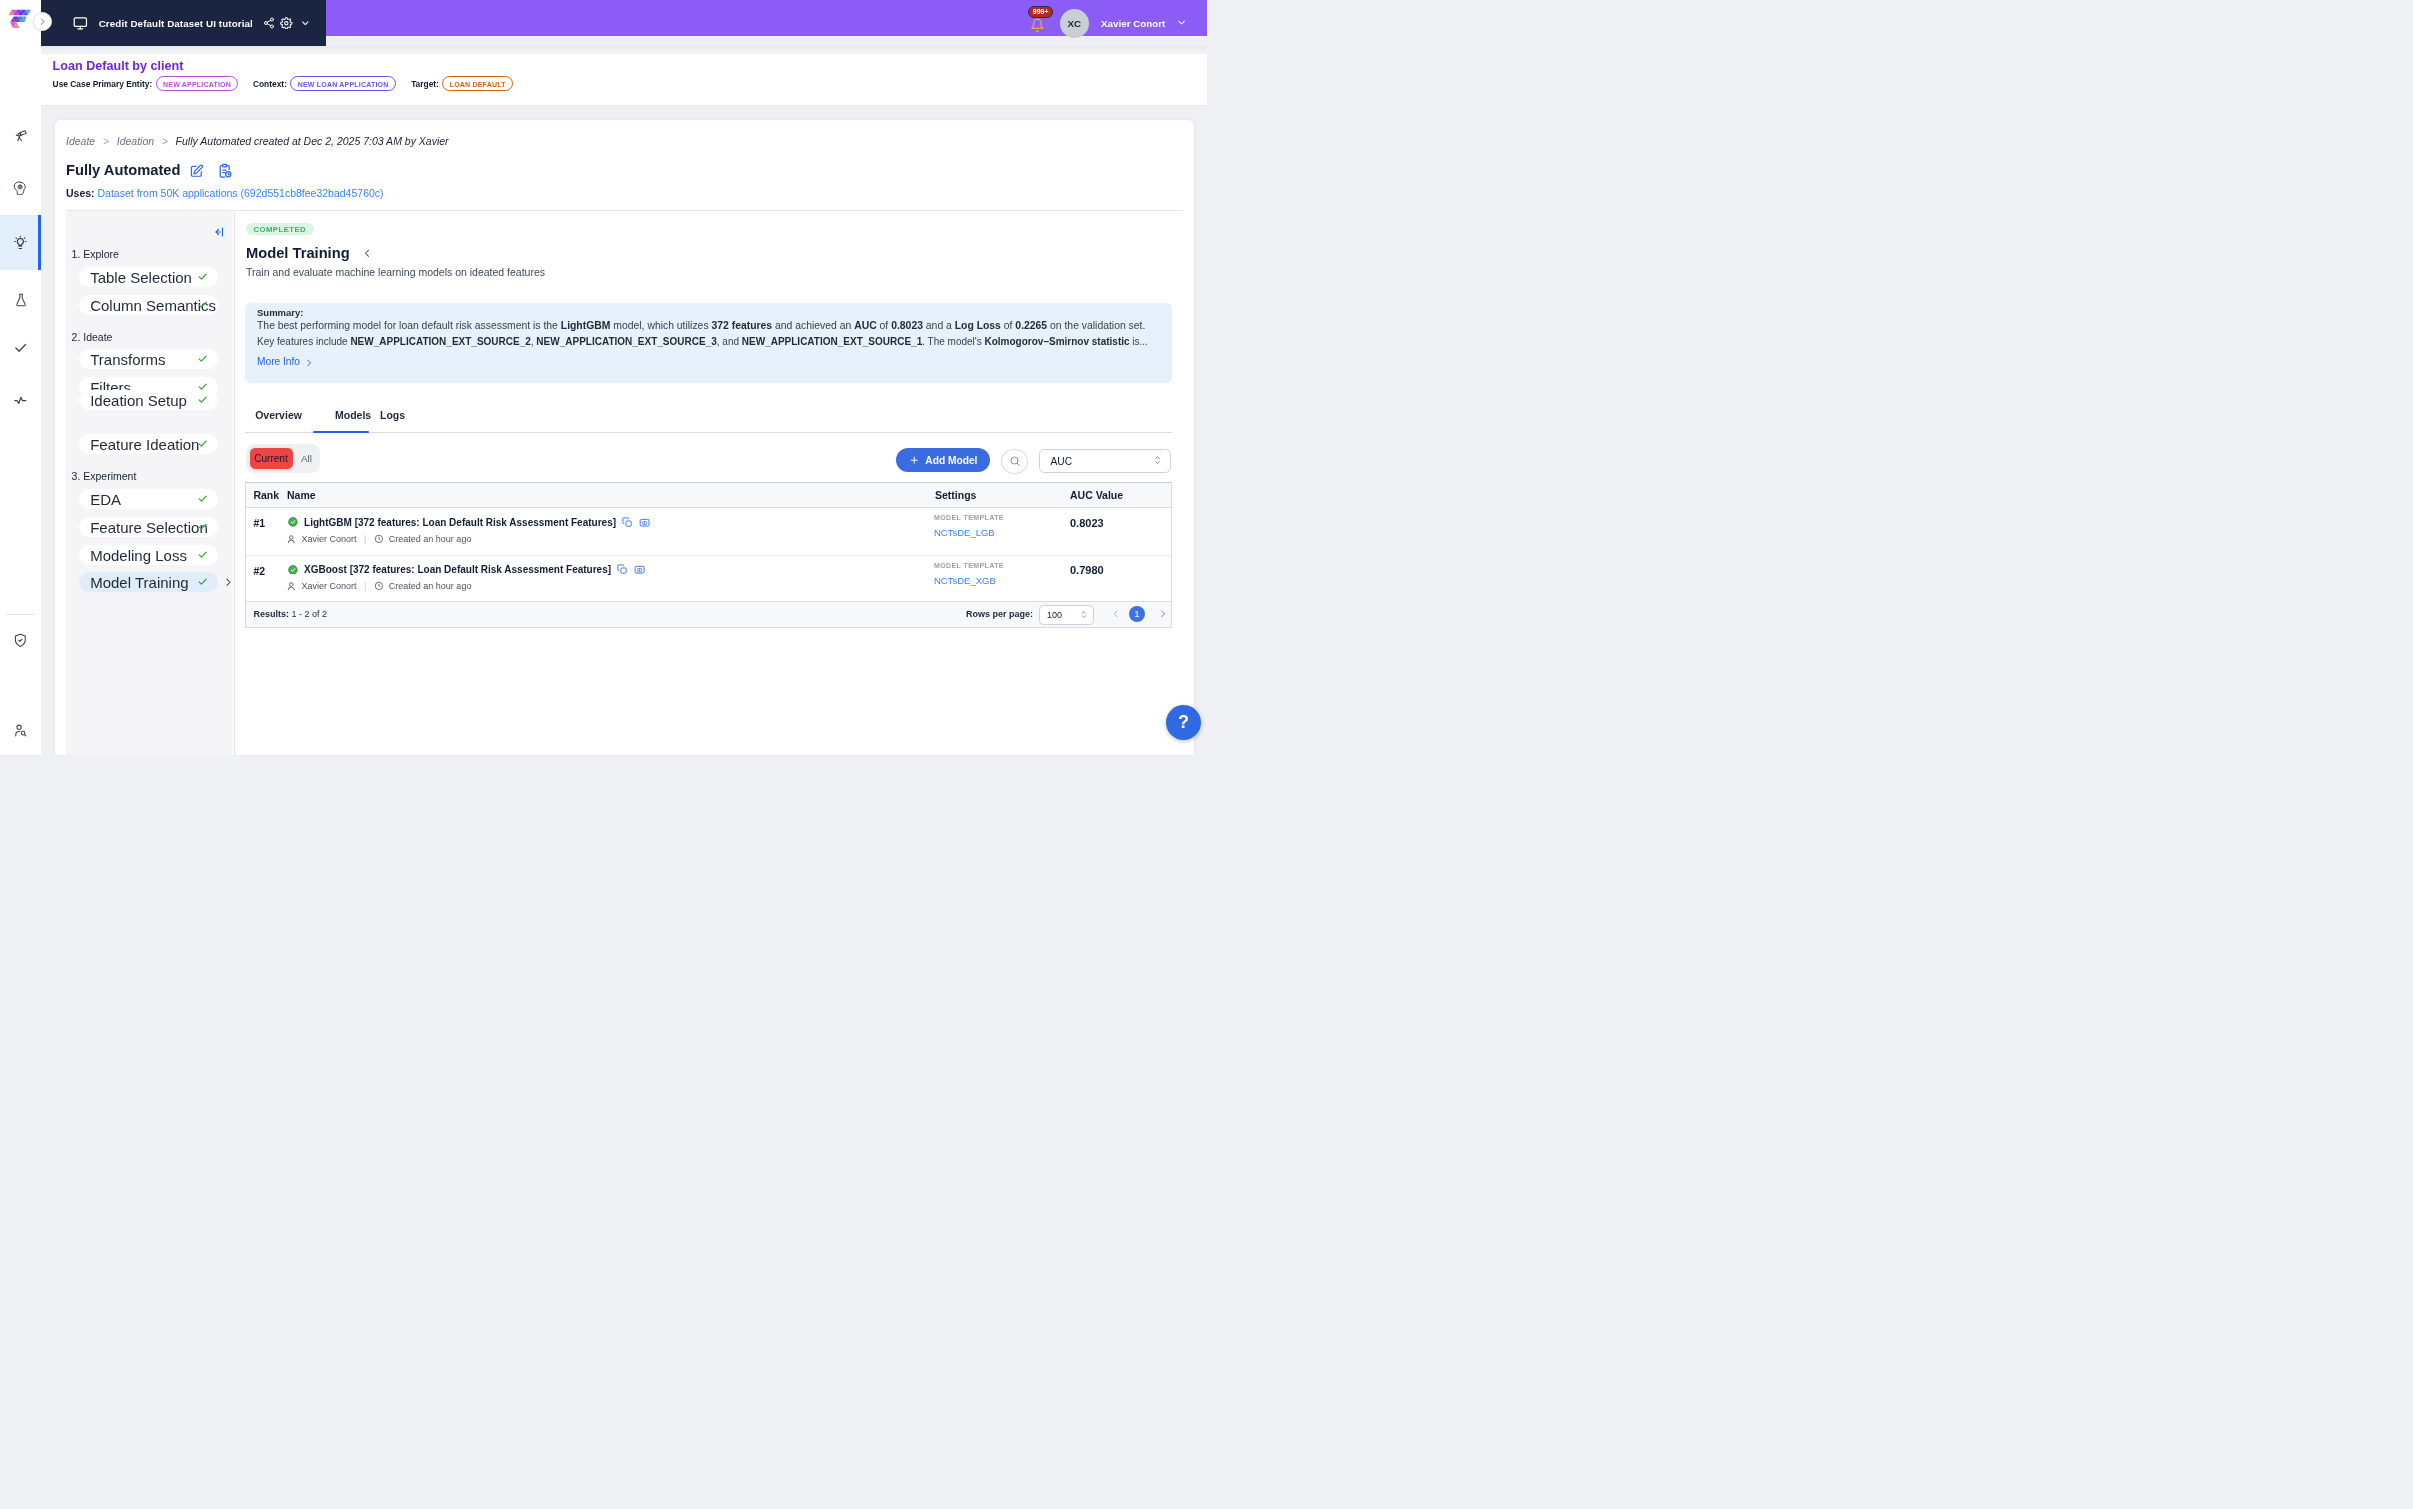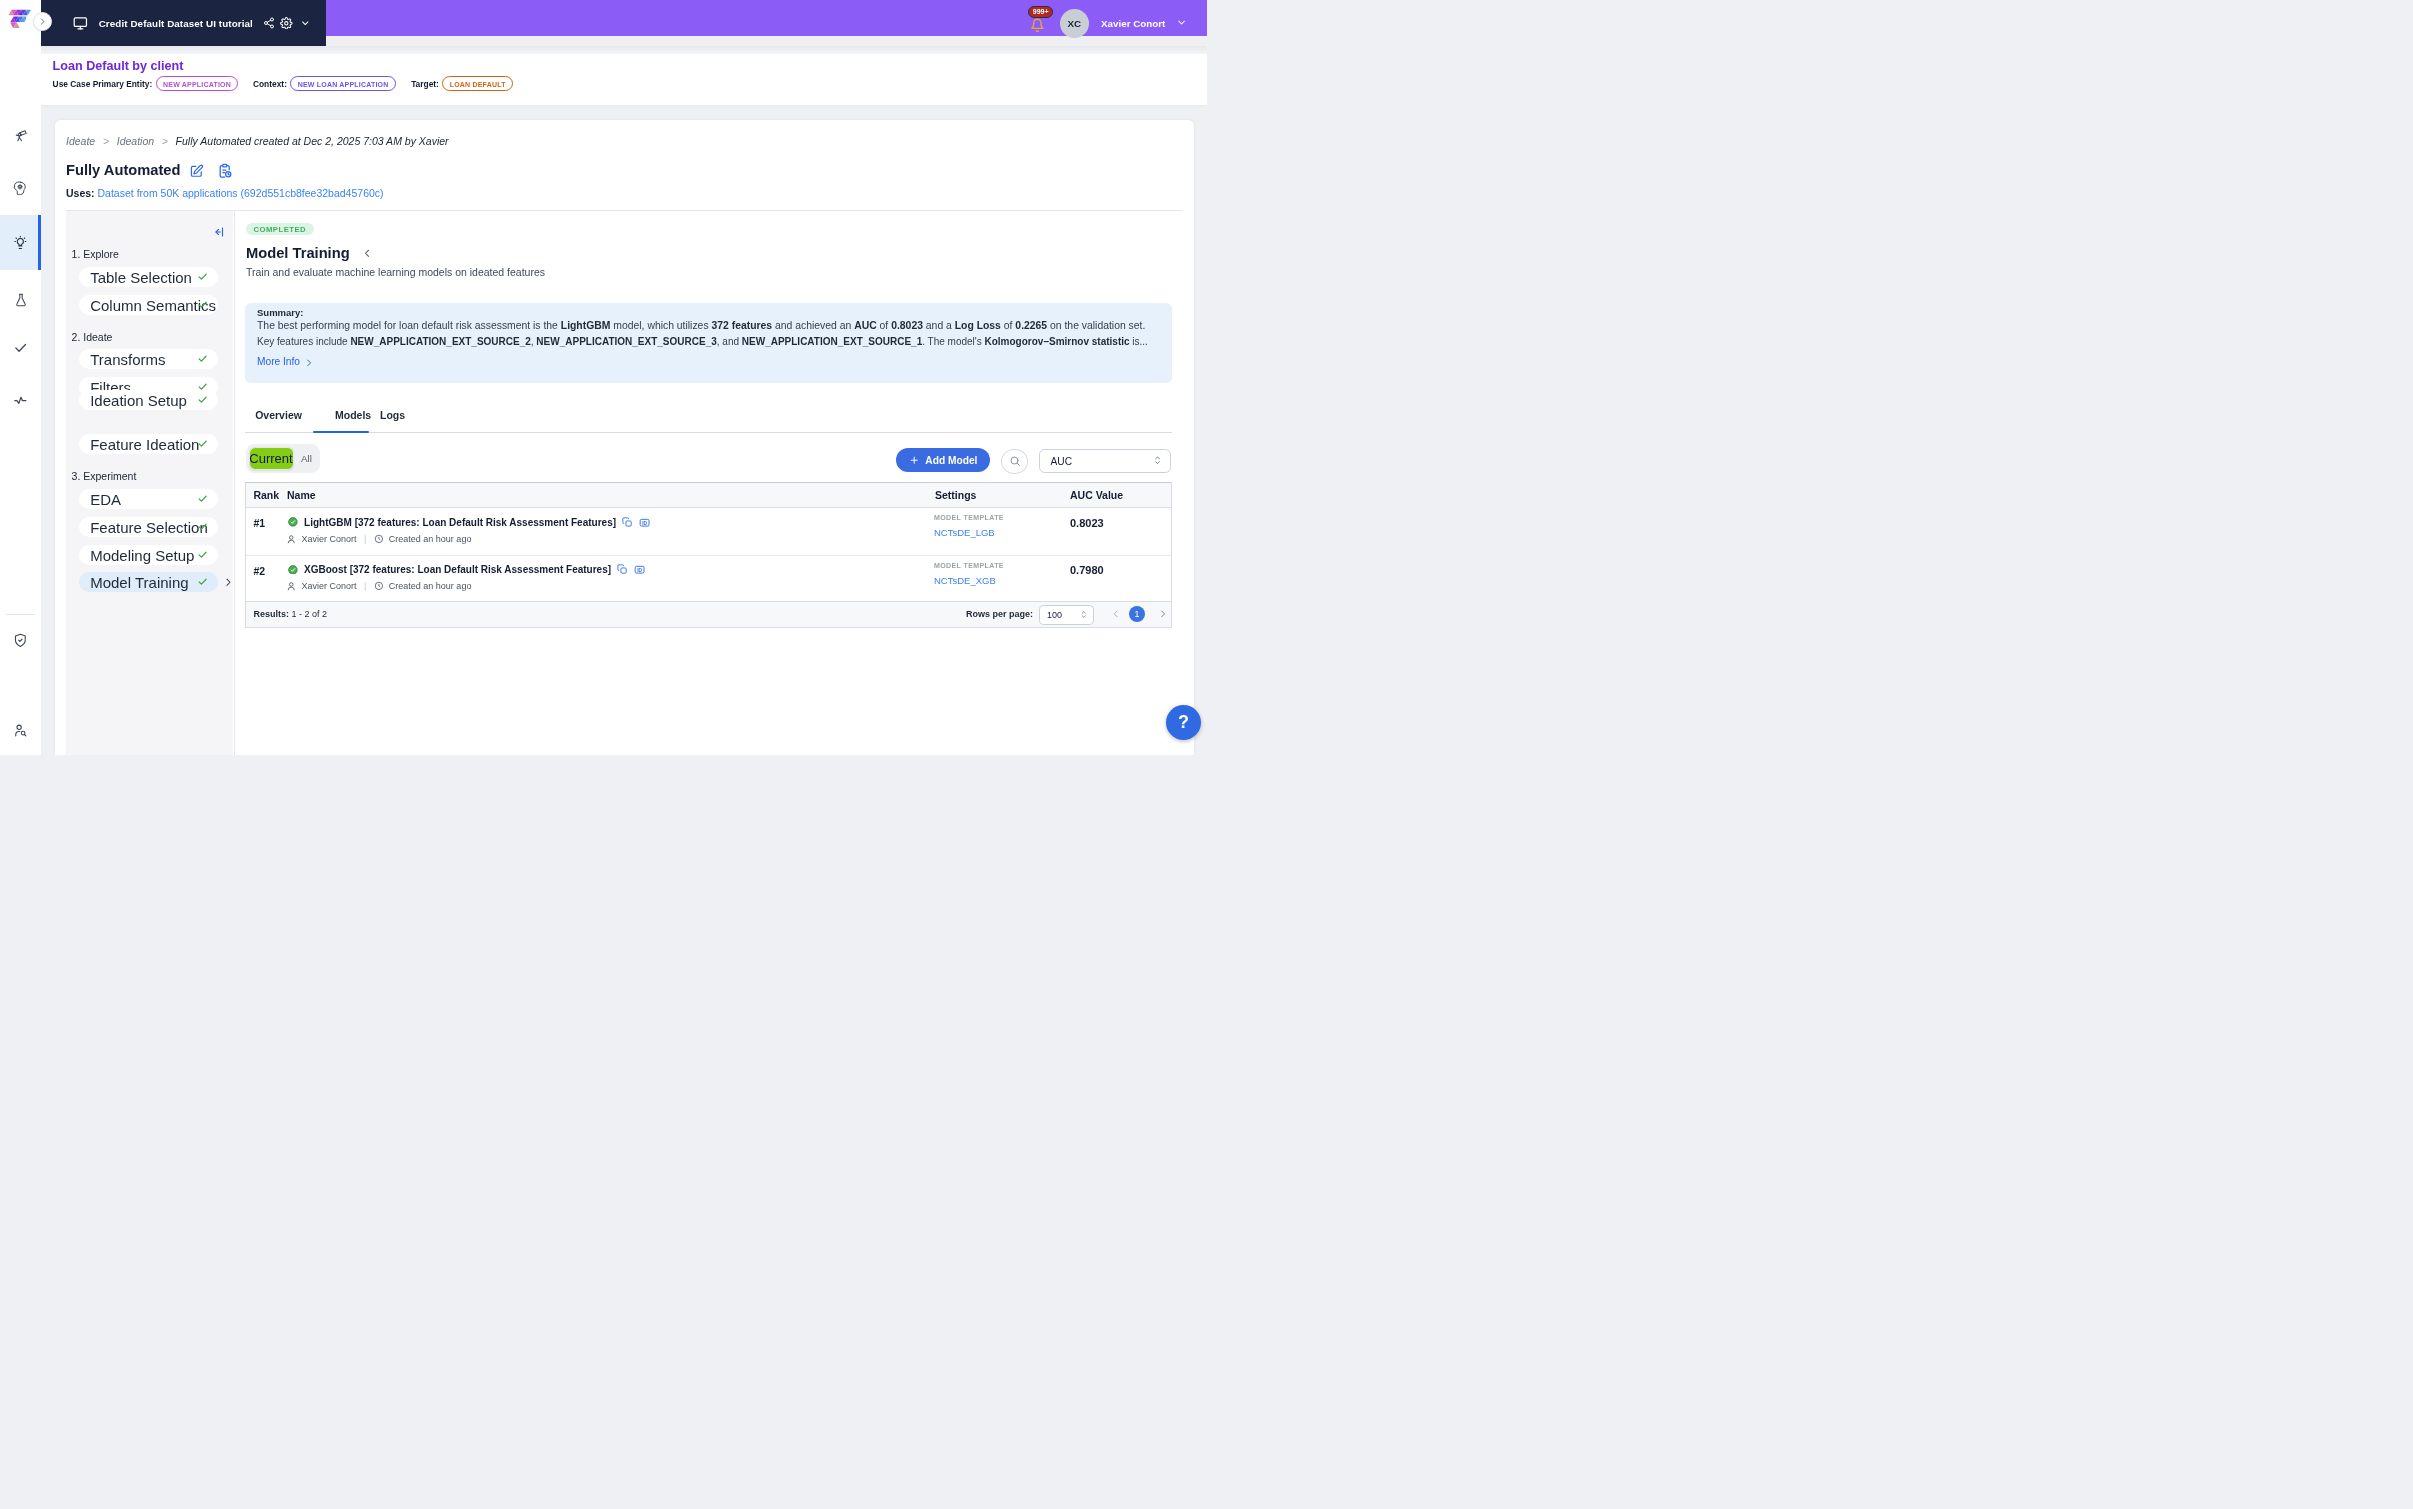--- a/index.html
+++ b/index.html
@@ -66,21 +66,21 @@
 #summary b { color:#1f2937; }
 #moreinfo { color:#2563eb; margin-top:6px; font-size:10.2px; line-height:12.6px; display:flex; align-items:center; gap:4.2px; }
 
 
 #tabs { position:absolute; left:245px; top:409px; width:927px; height:24px; border-bottom:0.7px solid #d8dce1; }
 .tab { position:absolute; top:0; font-size:10.5px; font-weight:700; color:#1f2937; }
 #tab-underline { position:absolute; left:68px; bottom:-1.4px; width:56px; height:2.5px; background:#2563eb; border-radius:1.4px; }
 
 
 #seg { position:absolute; left:246px; top:444px; width:74px; height:29px; background:#eef0f2; border-radius:8.4px; }
-#seg .cur { position:absolute; left:2.5px; top:2.8px; width:45px; height:23.5px; background:#84cc16; border-radius:6.3px; border:0.7px solid #e7e9ec; box-shadow:0 0.7px 1.4px rgba(0,0,0,0.08); display:flex; align-items:center; justify-content:center; font-size:13px; color:#141d33; }
+#seg .cur { position:absolute; left:2.5px; top:2.8px; width:45px; height:23.5px; background:#ef4444; border-radius:6.3px; border:0.7px solid #e7e9ec; box-shadow:0 0.7px 1.4px rgba(0,0,0,0.08); display:flex; align-items:center; justify-content:center; font-size:10px; color:#141d33; }
 #seg .all { position:absolute; left:49px; top:2.8px; width:23px; height:23.5px; display:flex; align-items:center; justify-content:center; font-size:9.8px; color:#565d6a; }
 #addmodel { position:absolute; left:896px; top:448px; width:94px; height:24px; background:#3a6be0; border-radius:12.6px; color:#fff; display:flex; align-items:center; justify-content:center; gap:6.3px; font-size:10.2px; font-weight:700; }
 #searchbtn { position:absolute; left:1001px; top:449px; width:27px; height:24.5px; border:0.7px solid #d7dbe1; border-radius:50%; background:#fff; display:flex; align-items:center; justify-content:center; }
 #aucsel { position:absolute; left:1039px; top:449px; width:132px; height:24px; border:0.7px solid #ccd2d9; border-radius:5.6px; background:#fff; display:flex; align-items:center; font-size:10.2px; color:#141d33; padding-left:10.5px; }
 #aucsel .updown { position:absolute; right:8.4px; }
 
 
 #mtable { position:absolute; left:245px; top:482px; width:927px; height:146px; border:0.7px solid #d9dde2; border-top:1.4px solid #c9ced6; }
 #thead { position:absolute; left:0; top:0; right:0; height:24.5px; background:#f7f8fa; border-bottom:0.7px solid #d9dde2; font-weight:700; font-size:10.5px; color:#141d33; }
 #thead span { position:absolute; top:5.6px; }
@@ -330,21 +330,21 @@
           <polyline points="4.5 12.5 9.5 17.5 19.5 7"></polyline>
         </svg></span>
     </div>
   <div class="step" style="top:306px;">
       <span class="lbl">Feature Selection</span>
       <span class="chk"><svg width="11.2" height="11.2" viewBox="0 0 24 24" fill="none" stroke="#43a047" stroke-width="2.6" stroke-linecap="round" stroke-linejoin="round">
           <polyline points="4.5 12.5 9.5 17.5 19.5 7"></polyline>
         </svg></span>
     </div>
   <div class="step" style="top:334px;">
-      <span class="lbl">Modeling Setup</span>
+      <span class="lbl">Modeling Loss</span>
       <span class="chk"><svg width="11.2" height="11.2" viewBox="0 0 24 24" fill="none" stroke="#43a047" stroke-width="2.6" stroke-linecap="round" stroke-linejoin="round">
           <polyline points="4.5 12.5 9.5 17.5 19.5 7"></polyline>
         </svg></span>
     </div>
   <div class="step selected" style="top:361px;">
       <span class="lbl">Model Training</span>
       <span class="chk"><svg width="11.2" height="11.2" viewBox="0 0 24 24" fill="none" stroke="#43a047" stroke-width="2.6" stroke-linecap="round" stroke-linejoin="round">
           <polyline points="4.5 12.5 9.5 17.5 19.5 7"></polyline>
         </svg></span>
     </div>

